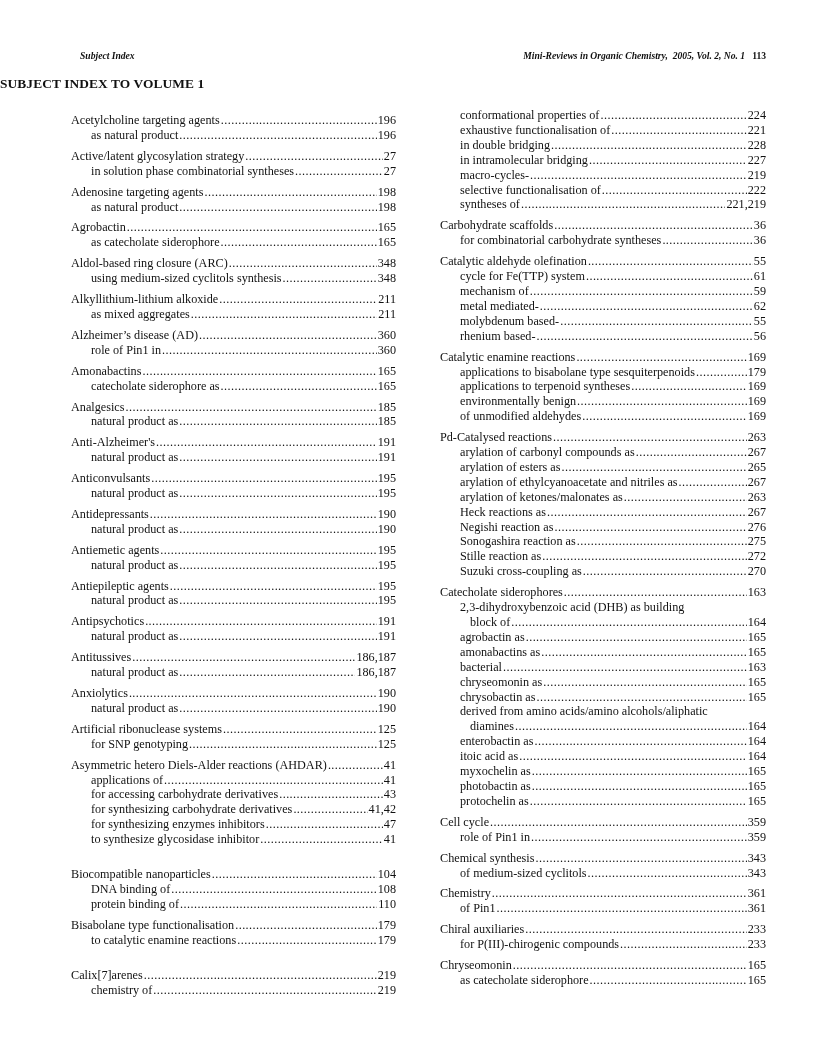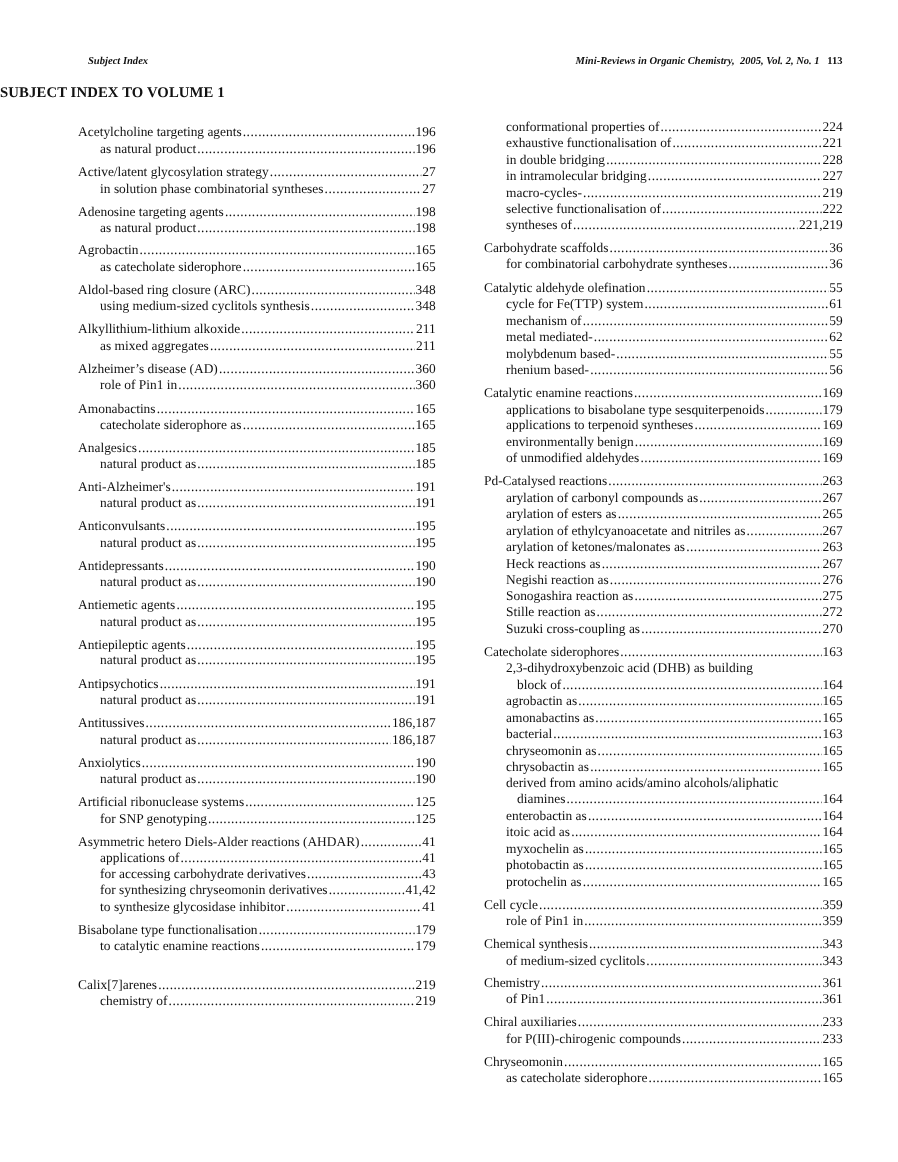--- a/index.html
+++ b/index.html
@@ -263,28 +263,50 @@
         <span class="lbl">applications of</span>
         <span class="dots"></span>
         <span class="pg">41</span>
       </div>
       <div class="line sub">
         <span class="lbl">for accessing carbohydrate derivatives</span>
         <span class="dots"></span>
         <span class="pg">43</span>
       </div>
       <div class="line sub">
-        <span class="lbl">for synthesizing chryseomonin derivatives</span>
+        <span class="lbl">for synthesizing carbohydrate derivatives</span>
         <span class="dots"></span>
         <span class="pg">41,42</span>
       </div>
       <div class="line sub">
+        <span class="lbl">for synthesizing enzymes inhibitors</span>
+        <span class="dots"></span>
+        <span class="pg">47</span>
+      </div>
+      <div class="line sub">
         <span class="lbl">to synthesize glycosidase inhibitor</span>
         <span class="dots"></span>
         <span class="pg">41</span>
+      </div>
+    </div>
+    <div class="group gap">
+      <div class="line main">
+        <span class="lbl">Biocompatible nanoparticles</span>
+        <span class="dots"></span>
+        <span class="pg">104</span>
+      </div>
+      <div class="line sub">
+        <span class="lbl">DNA binding of</span>
+        <span class="dots"></span>
+        <span class="pg">108</span>
+      </div>
+      <div class="line sub">
+        <span class="lbl">protein binding of</span>
+        <span class="dots"></span>
+        <span class="pg">110</span>
       </div>
     </div>
     <div class="group">
       <div class="line main">
         <span class="lbl">Bisabolane type functionalisation</span>
         <span class="dots"></span>
         <span class="pg">179</span>
       </div>
       <div class="line sub">
         <span class="lbl">to catalytic enamine reactions</span>

